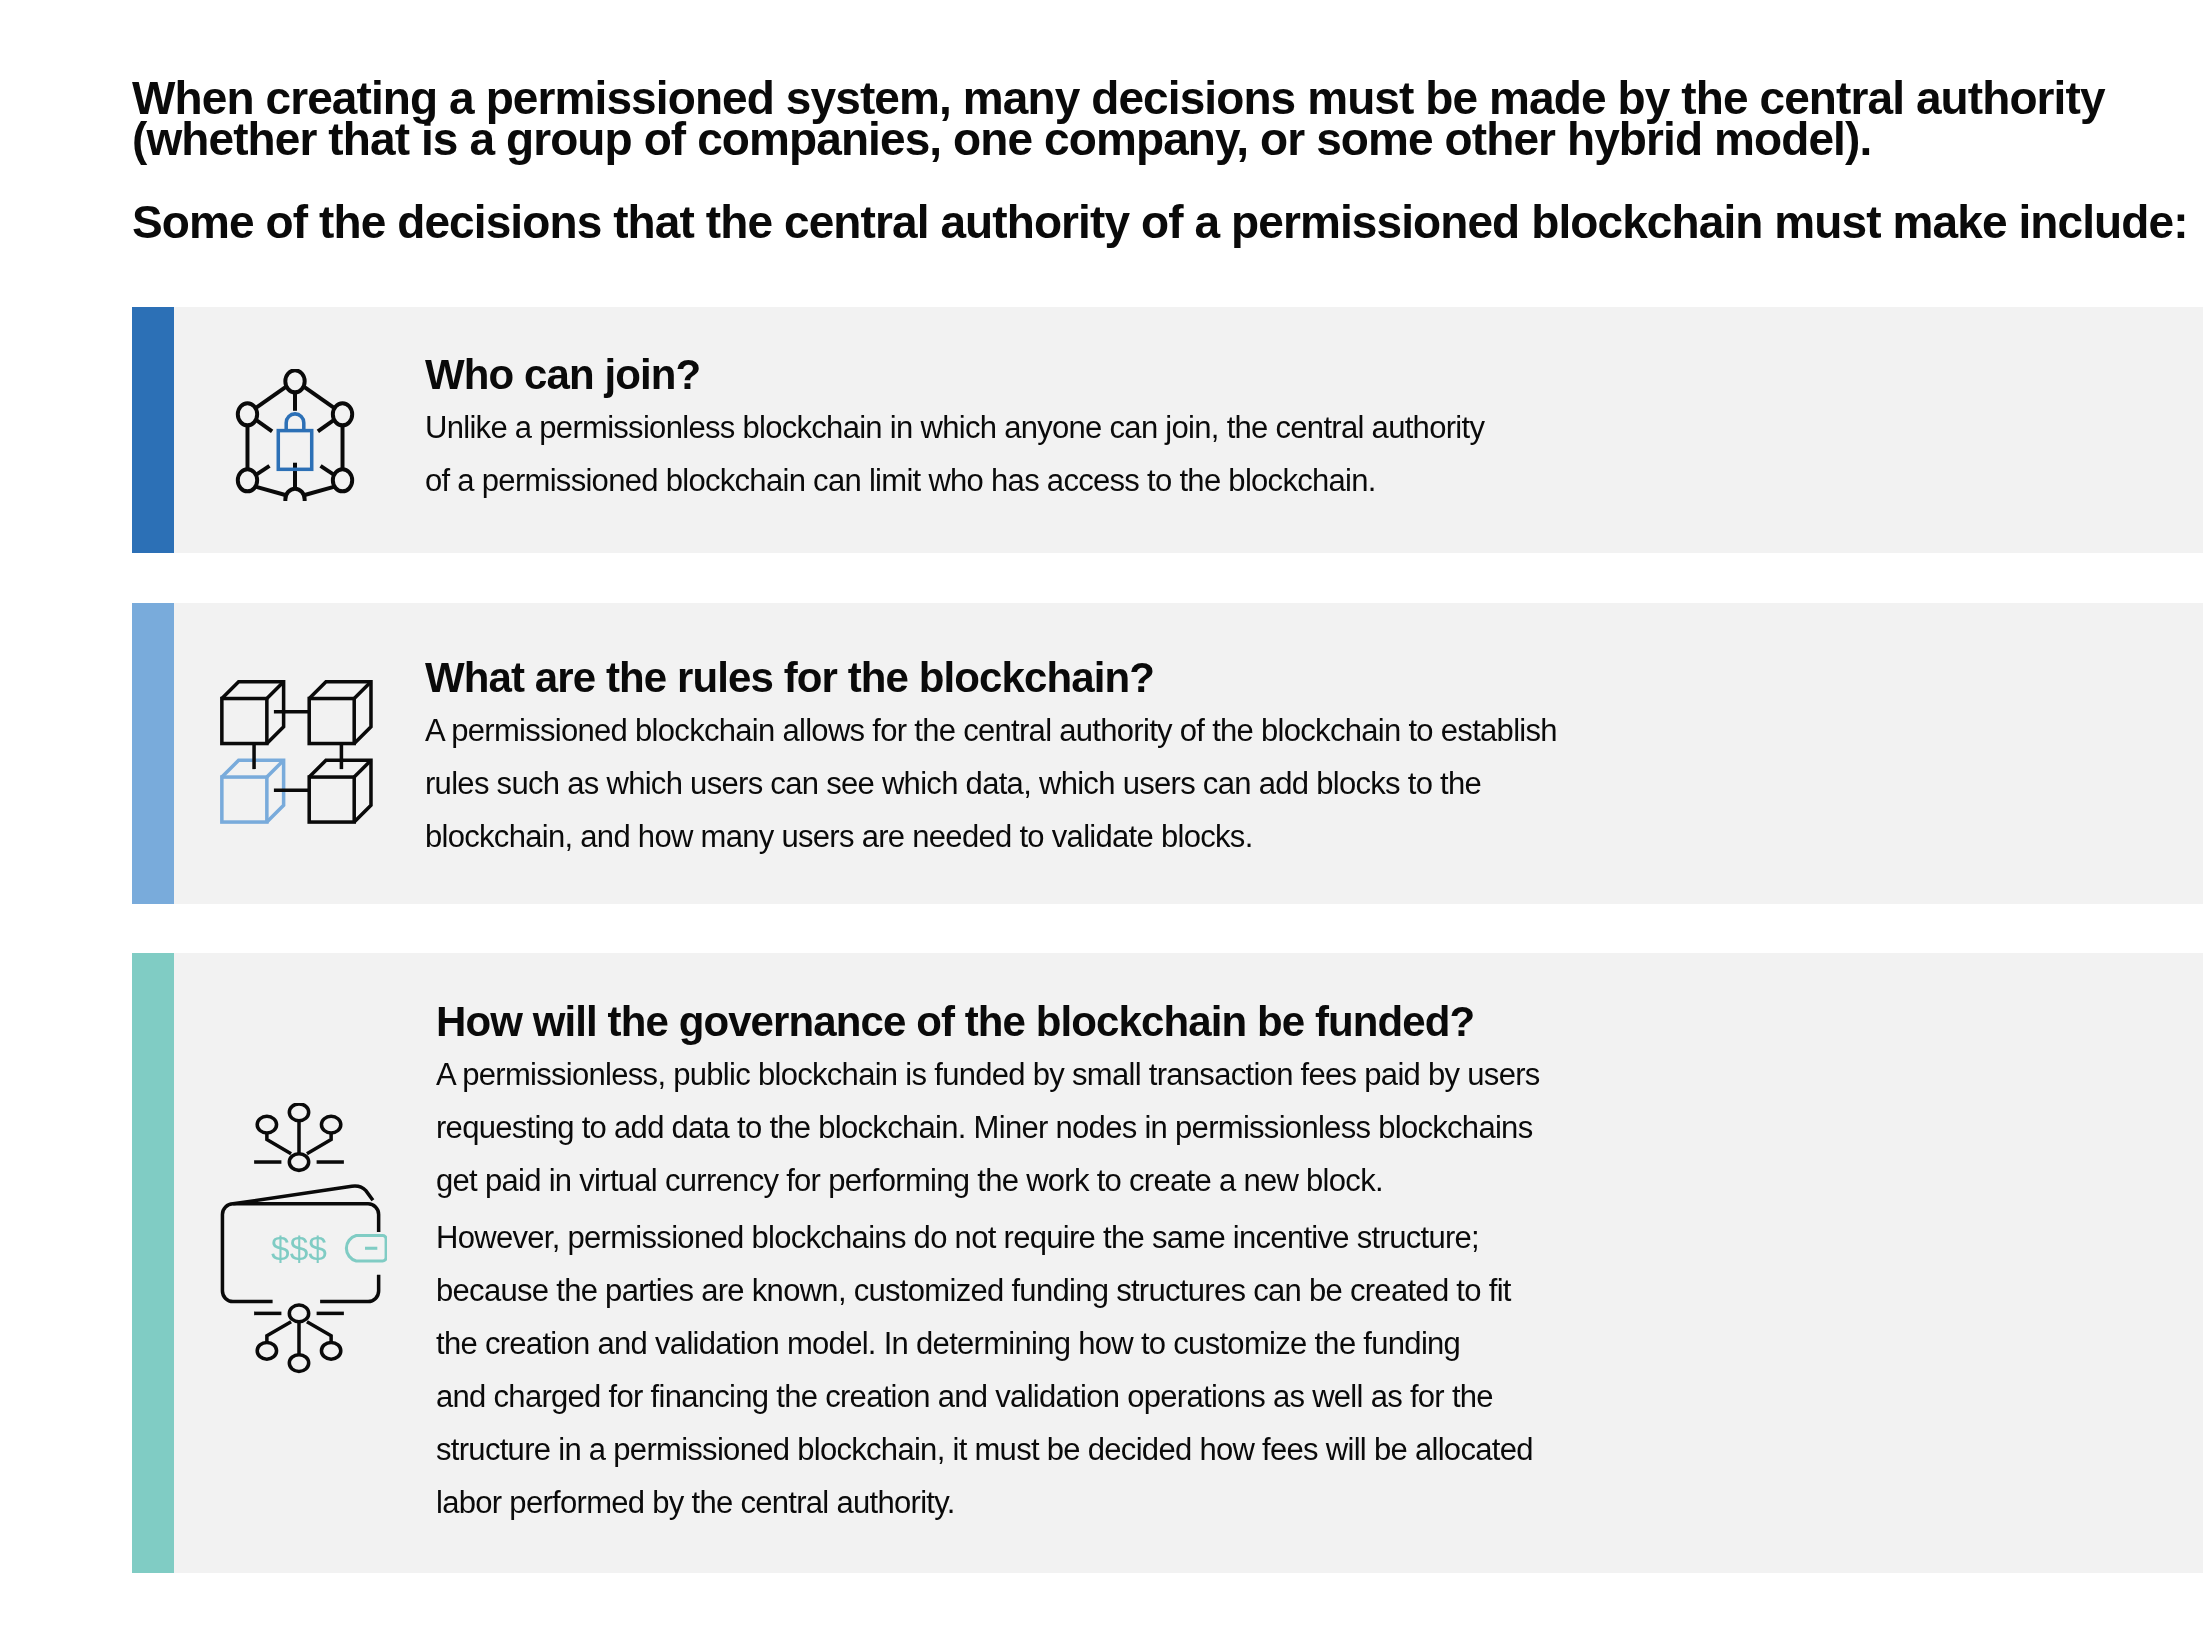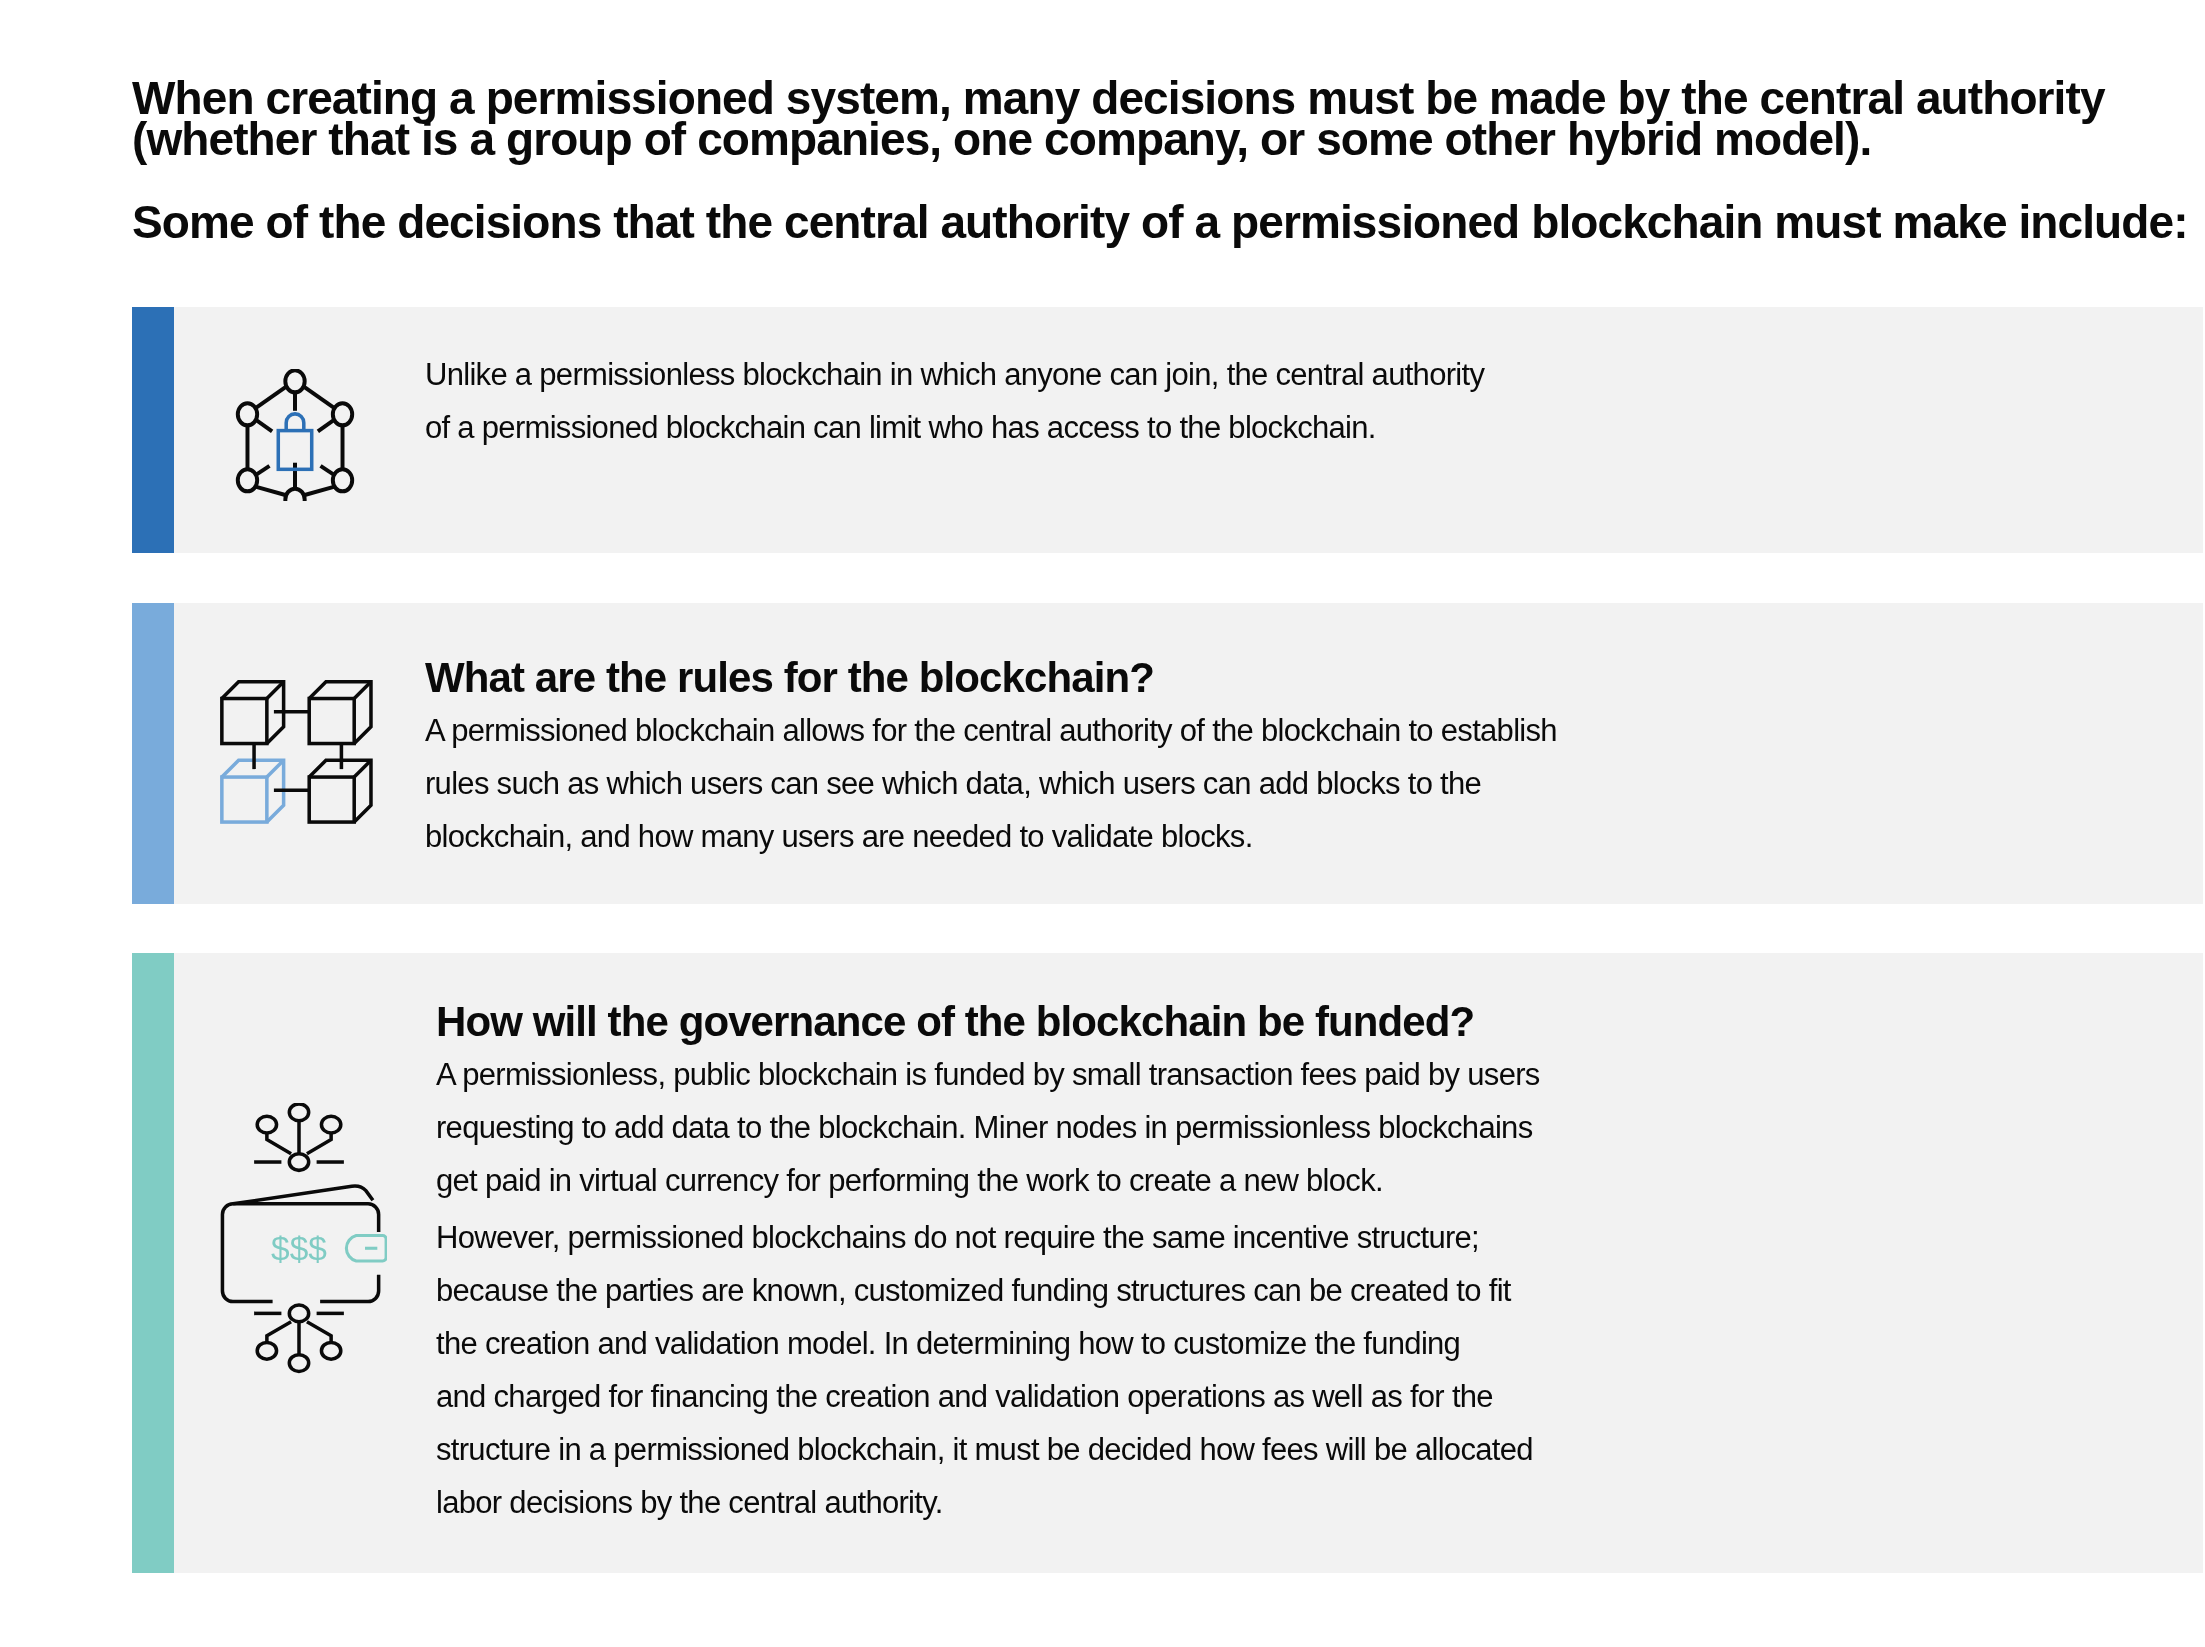--- a/index.html
+++ b/index.html
@@ -50,20 +50,21 @@
         <line x1="62" y1="240" x2="92" y2="220"></line>
         <line x1="238" y1="240" x2="208" y2="220"></line>
       </g>
       <g fill="none" stroke="#2C70B6" stroke-width="8">
         <rect x="112" y="140" width="76" height="88"></rect>
         <path d="M130 140 V122 A20 20 0 0 1 170 122 V140"></path>
       </g>
     </svg>
   </div>
   <div class="text" style="top:41px;">
+    <p class="card-title">Who can join?</p>
     <p class="card-line">Unlike a permissionless blockchain in which anyone can join, the central authority</p>
     <p class="card-line">of a permissioned blockchain can limit who has access to the blockchain.</p>
   </div>
 </section>
 
 <section class="card" style="top:603px; height:301px;">
   <div class="strip" style="background:#79ABDB;"></div>
   <div class="icon" style="left:88px; top:77px; width:159px; height:150px;">
     <svg width="159" height="150" viewBox="0 0 360 340">
       <g fill="none" stroke-width="8" stroke-linejoin="miter">
@@ -150,16 +151,16 @@
     <p class="card-title">How will the governance of the blockchain be funded?</p>
     <p class="card-line">A permissionless, public blockchain is funded by small transaction fees paid by users</p>
     <p class="card-line">requesting to add data to the blockchain. Miner nodes in permissionless blockchains</p>
     <p class="card-line">get paid in virtual currency for performing the work to create a new block.</p>
     <div class="gap"></div>
     <p class="card-line">However, permissioned blockchains do not require the same incentive structure;</p>
     <p class="card-line">because the parties are known, customized funding structures can be created to fit</p>
     <p class="card-line">the creation and validation model. In determining how to customize the funding</p>
     <p class="card-line">and charged for financing the creation and validation operations as well as for the</p>
     <p class="card-line">structure in a permissioned blockchain, it must be decided how fees will be allocated</p>
-    <p class="card-line">labor decisions by the central authority.</p>
+    <p class="card-line">labor performed by the central authority.</p>
   </div>
 </section>
 
 
 </body></html>

